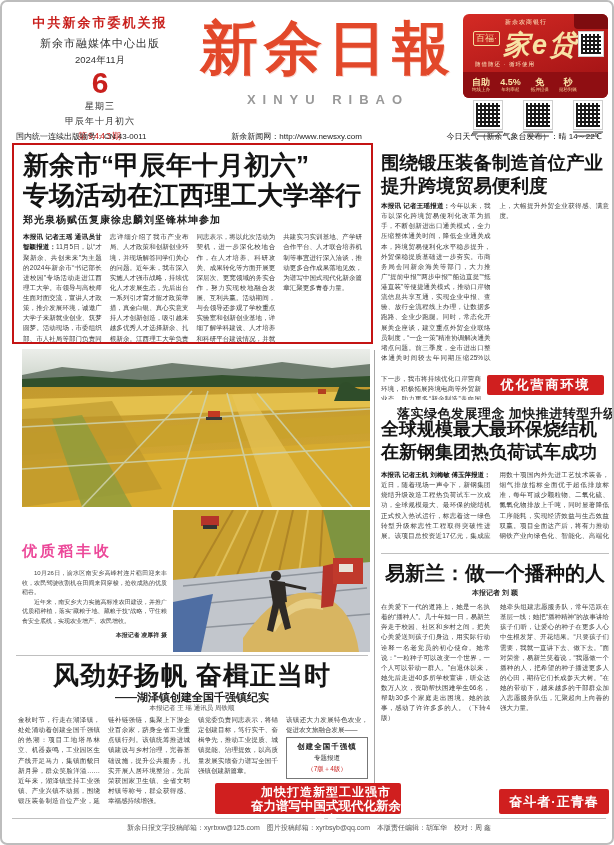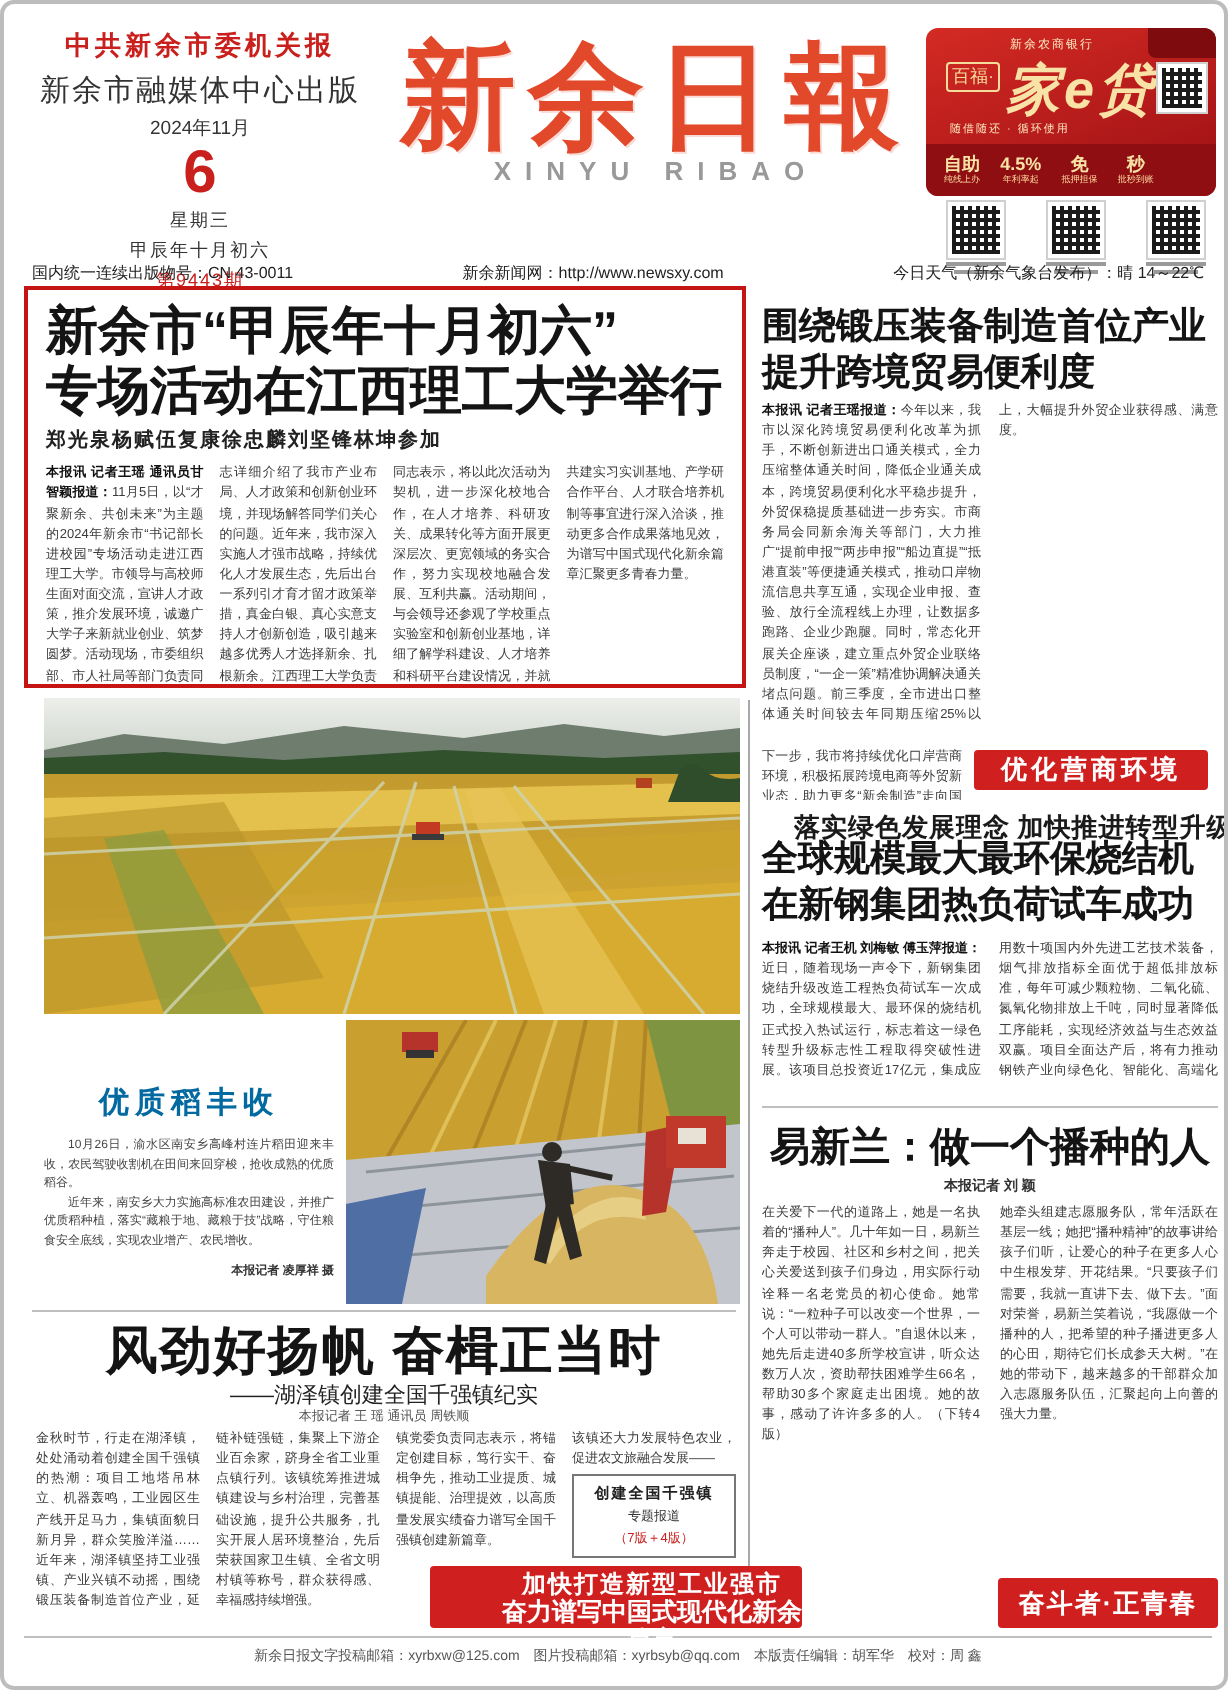--- a/index.html
+++ b/index.html
@@ -3,30 +3,30 @@
 <meta charset="utf-8">
 <style>
   * { margin:0; padding:0; box-sizing:border-box; }
   html,body { width:614px; height:845px; background:#ffffff; font-family:"Liberation Sans", sans-serif; }
   #page { position:relative; width:614px; height:845px; background:#fff; border:2px solid #bdbdbd; border-radius:7px; overflow:hidden; }
   .abs { position:absolute; }
 
   
   .hleft { left:14px; top:12px; width:168px; text-align:center; color:#333; }
   .org { color:#c9201d; font-weight:bold; font-size:13px; letter-spacing:2px; }
-  .pub { font-size:15px; margin-top:4px; letter-spacing:1px; }
+  .pub { font-size:11px; margin-top:4px; letter-spacing:1px; }
   .dateym { font-size:9.5px; margin-top:3px; }
   .bigday { color:#c9201d; font-size:30px; font-weight:bold; line-height:1.0; margin-top:1px; }
   .hsmall { font-size:9px; margin-top:2px; letter-spacing:1px; }
   .issue b { color:#c9201d; font-weight:normal; }
 
   
   .masthead { left:192px; top:18px; width:268px; text-align:center; }
   .mh-title { font-family:"Liberation Serif", serif; font-weight:900; font-size:58px; line-height:1.0; color:#e2482a; letter-spacing:6px; text-shadow:1px 1px 0 #e2482a33; white-space:nowrap; }
-  .mh-latin { color:#999; font-size:13px; font-weight:bold; letter-spacing:7px; }
+  .mh-latin { margin-top:14px; color:#999; font-size:13px; font-weight:bold; letter-spacing:7px; }
 
   
   .ad { left:461px; top:12px; width:145px; height:84px; border-radius:6px; background:linear-gradient(160deg,#d42a24,#9c1013); overflow:hidden; color:#f6dc9b; }
   .ad-ribbon { position:absolute; right:0; top:0; width:34px; height:15px; background:#7e0c0f; border-bottom-left-radius:4px; }
   .ad-bank { position:absolute; left:42px; top:4px; font-size:6px; color:#ffe9c0; letter-spacing:1px; white-space:nowrap; }
   .ad-slog { position:absolute; left:10px; top:17px; font-size:9px; border:1px solid #f6dc9b; padding:0 2px; border-radius:2px; }
   .ad-prod { position:absolute; left:40px; top:13px; font-size:27px; font-weight:900; font-style:italic; letter-spacing:2px; color:#f8e2a6; }
   .ad-tag { position:absolute; left:12px; top:47px; font-size:5.5px; color:#ffe9c0; letter-spacing:1px; }
   .ad-band { position:absolute; left:0; bottom:0; width:100%; height:26px; background:#8f0e12; display:flex; align-items:center; justify-content:space-around; padding:0 26px 0 4px; }
   .ad-feat { text-align:center; }
@@ -49,21 +49,21 @@
   .tinytext { font-size:6.5px; line-height:1.56; text-align:justify; color:#3b3b3b; }
   .lead-body { margin-top:5px; height:116px; column-count:4; column-gap:8px; column-fill:auto; overflow:hidden; }
   .lead-intro { font-weight:bold; color:#111; }
 
   
   .photo1 { left:20px; top:347px; width:348px; height:158px; overflow:hidden; }
   .photo2 { left:171px; top:508px; width:197px; height:142px; overflow:hidden; }
 
   
   .capbox { left:20px; top:512px; width:145px; height:136px; padding-top:28px; }
-  .cap-title { font-family:"Liberation Serif", serif; font-size:15px; font-weight:bold; color:#0369a1; text-align:center; letter-spacing:3px; }
+  .cap-title { font-family:"Liberation Serif", serif; font-size:15px; font-weight:bold; color:#ec4899; letter-spacing:3px; }
   .cap-body { margin-top:8px; font-size:6px; line-height:1.6; text-align:justify; color:#444; }
   .cap-body p { text-indent:12px; }
   .cap-credit { margin-top:4px; font-size:6px; font-weight:bold; color:#333; text-align:right; }
 
   
   .vrule { width:1px; background:#a8a8a8; }
   .hrule { height:1px; background:#bfbfbf; }
 
   
   .rt-head { left:379px; top:149px; width:228px; font-size:18.5px; font-weight:900; color:#141414; line-height:1.25; white-space:nowrap; }
@@ -76,21 +76,21 @@
   .biz-body { left:379px; top:468px; width:228px; height:78px; column-count:2; column-gap:9px; column-fill:auto; overflow:hidden; }
 
   .yi-head { left:379px; top:558px; width:228px; text-align:center; font-size:20px; font-weight:900; color:#141414; white-space:nowrap; }
   .yi-byline { left:379px; top:586px; width:228px; text-align:center; font-size:7px; font-weight:bold; color:#333; }
   .yi-cols { left:379px; top:600px; width:228px; height:182px; display:flex; justify-content:space-between; }
   .yi-col { width:109px; height:182px; overflow:hidden; }
   .fighter { left:497px; top:787px; width:110px; height:25px; font-size:13px; line-height:25px; letter-spacing:1px; border-radius:2px; }
 
   
   .hz-head { left:14px; top:656px; width:352px; text-align:center; font-size:26px; font-weight:900; color:#141414; letter-spacing:1px; white-space:nowrap; }
-  .hz-sub { left:14px; top:688px; width:352px; text-align:center; font-size:11px; font-weight:normal; color:#222; }
+  .hz-sub { left:14px; top:688px; width:352px; text-align:center; font-size:11px; font-weight:bold; color:#222; }
   .hz-byline { left:14px; top:702px; width:352px; text-align:center; font-size:6.5px; color:#555; }
   .hz-colsA { left:16px; top:713px; width:172px; height:99px; column-count:2; column-gap:8px; column-fill:auto; overflow:hidden; }
   .hz-col3 { left:196px; top:713px; width:80px; height:64px; overflow:hidden; }
   .hz-col4 { left:284px; top:713px; width:82px; }
   .hz-box { margin-top:2px; border:1px solid #777; padding:4px 3px; text-align:center; }
   .hz-box .b1 { font-size:7.5px; font-weight:bold; color:#222; letter-spacing:1px; }
   .hz-box .b2 { font-size:6.5px; color:#333; margin-top:2px; }
   .hz-box .b3 { font-size:6.5px; color:#c9201d; margin-top:2px; }
   .banner { left:213px; top:781px; width:186px; height:31px; background:#d01f1f; color:#fff; text-align:center; border-radius:2px; padding-top:2px;padding-left:36px; }
   .banner .l1 { font-size:12px; font-weight:bold; letter-spacing:1px; line-height:14px; }

